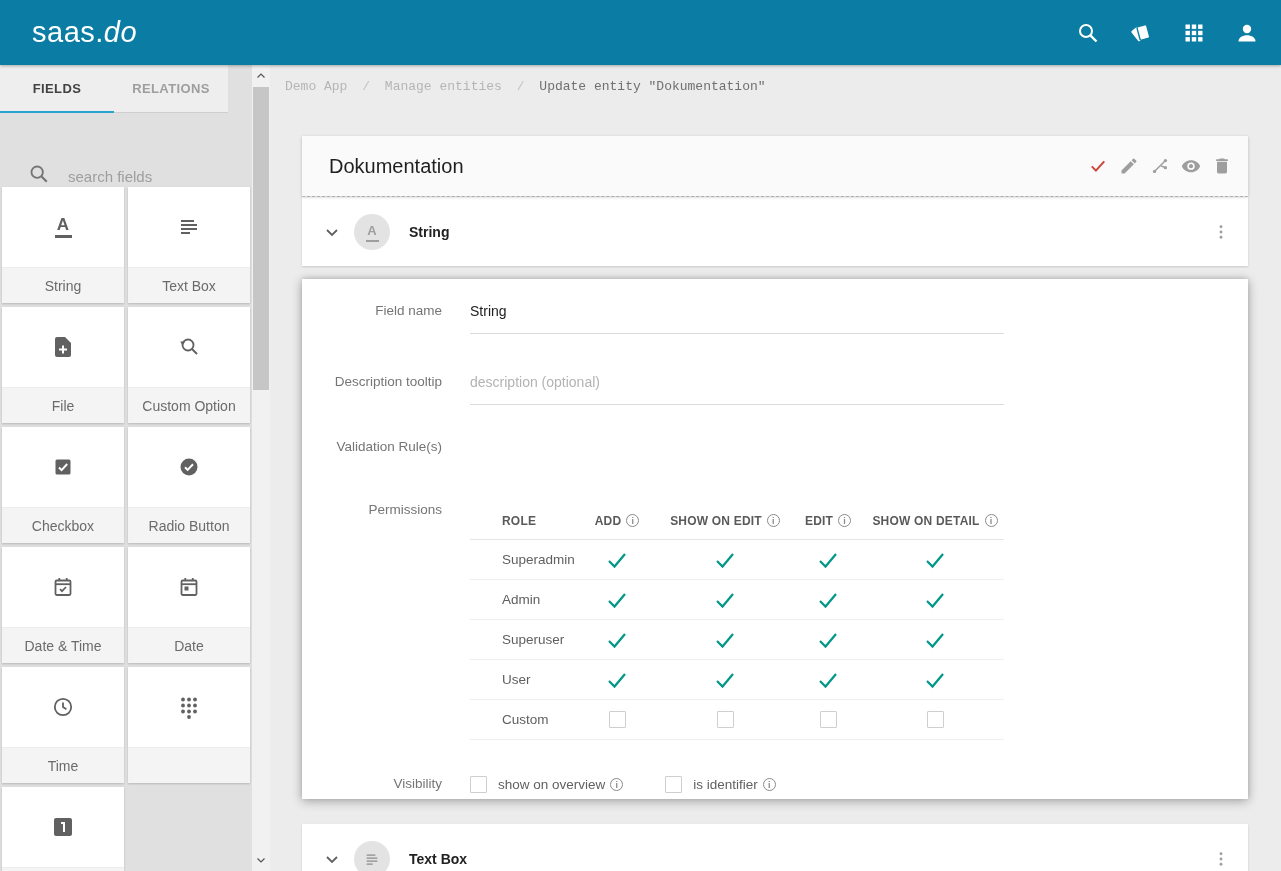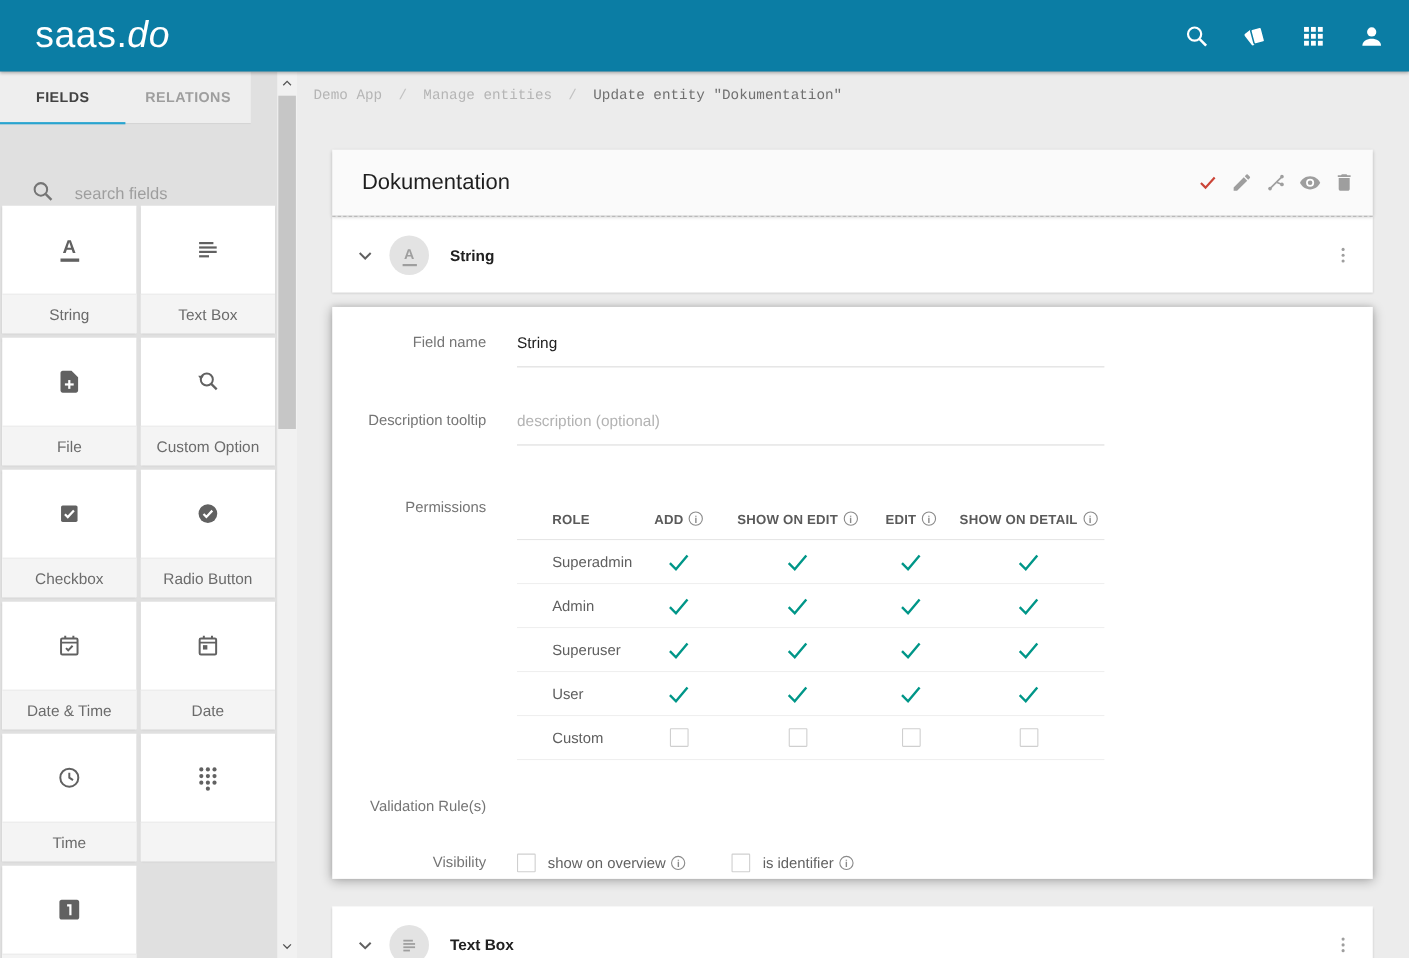--- a/index.html
+++ b/index.html
@@ -2,21 +2,21 @@
 <html><head>
 <meta charset="utf-8">
 <style>
   * { margin:0; padding:0; box-sizing:border-box; }
   html,body { width:1281px; height:871px; }
   body { font-family:"Liberation Sans", sans-serif; background:#ececec; overflow:hidden; }
   .app { position:relative; width:1281px; height:871px; overflow:hidden; background:#ececec; }
 
   
   .topbar { position:absolute; top:0; left:0; right:0; height:65px; background:#0b7da4; display:flex; align-items:center; box-shadow:0 1px 3px rgba(0,0,0,.3); z-index:30; }
-  .logo { margin-left:32px; color:#fff; font-size:34px; letter-spacing:.5px; cursor:pointer; }
+  .logo { margin-left:32px; color:#fff; font-size:29px; letter-spacing:.5px; cursor:pointer; }
   .logo .do { font-style:italic; }
   .topbar-icons { margin-left:auto; margin-right:22px; display:flex; align-items:center; gap:29px; }
   .tb-icon { width:24px; height:24px; cursor:pointer; }
 
   
   .sidebar { position:absolute; top:65px; left:0; width:270px; bottom:0; background:#e0e0e0; z-index:20; }
   .sidebar-inner { position:absolute; top:0; left:0; width:228px; bottom:0; }
   .tabs { height:48px; background:#eeeeee; display:flex; border-bottom:1px solid #cfcfcf; }
   .tab { flex:1; text-align:center; line-height:47px; font-size:13px; font-weight:bold; letter-spacing:.4px; color:#9e9e9e; cursor:pointer; position:relative; }
   .tab.active { color:#424242; }
@@ -353,20 +353,25 @@
             </div>
         </div>
 
         <div class="f-row mt40">
           <div class="f-label">Description tooltip</div>
           <div class="f-value">
               <div class="input-line placeholder">description (optional)</div>
             </div>
         </div>
 
+        <div class="f-row mt34">
+          <div class="f-label">Validation Rule(s)</div>
+          <div class="f-value"></div>
+        </div>
+
         <div class="f-row mt48">
           <div class="f-label">Permissions</div>
           <div class="f-value">
             <div class="perm-table">
               <div class="perm-head">
                 <div class="ph role col0">ROLE</div>
                 <div class="ph col1">
                     <span>ADD</span>
                     <span class="info"></span>
                   </div>
@@ -487,25 +492,20 @@
                     <div class="pc col3">
                       <span class="cb"></span>
                     </div>
                     <div class="pc col4">
                       <span class="cb"></span>
                     </div>
                   </div>
                 </div>
             </div>
           </div>
-        </div>
-
-        <div class="f-row mt34">
-          <div class="f-label">Validation Rule(s)</div>
-          <div class="f-value"></div>
         </div>
 
         <div class="f-row mt36">
           <div class="f-label">Visibility</div>
           <div class="vis-opts">
             <div class="vis-opt">
               <span class="cb"></span>
               <span class="vis-label">show on overview</span>
               <span class="info"></span>
             </div>

